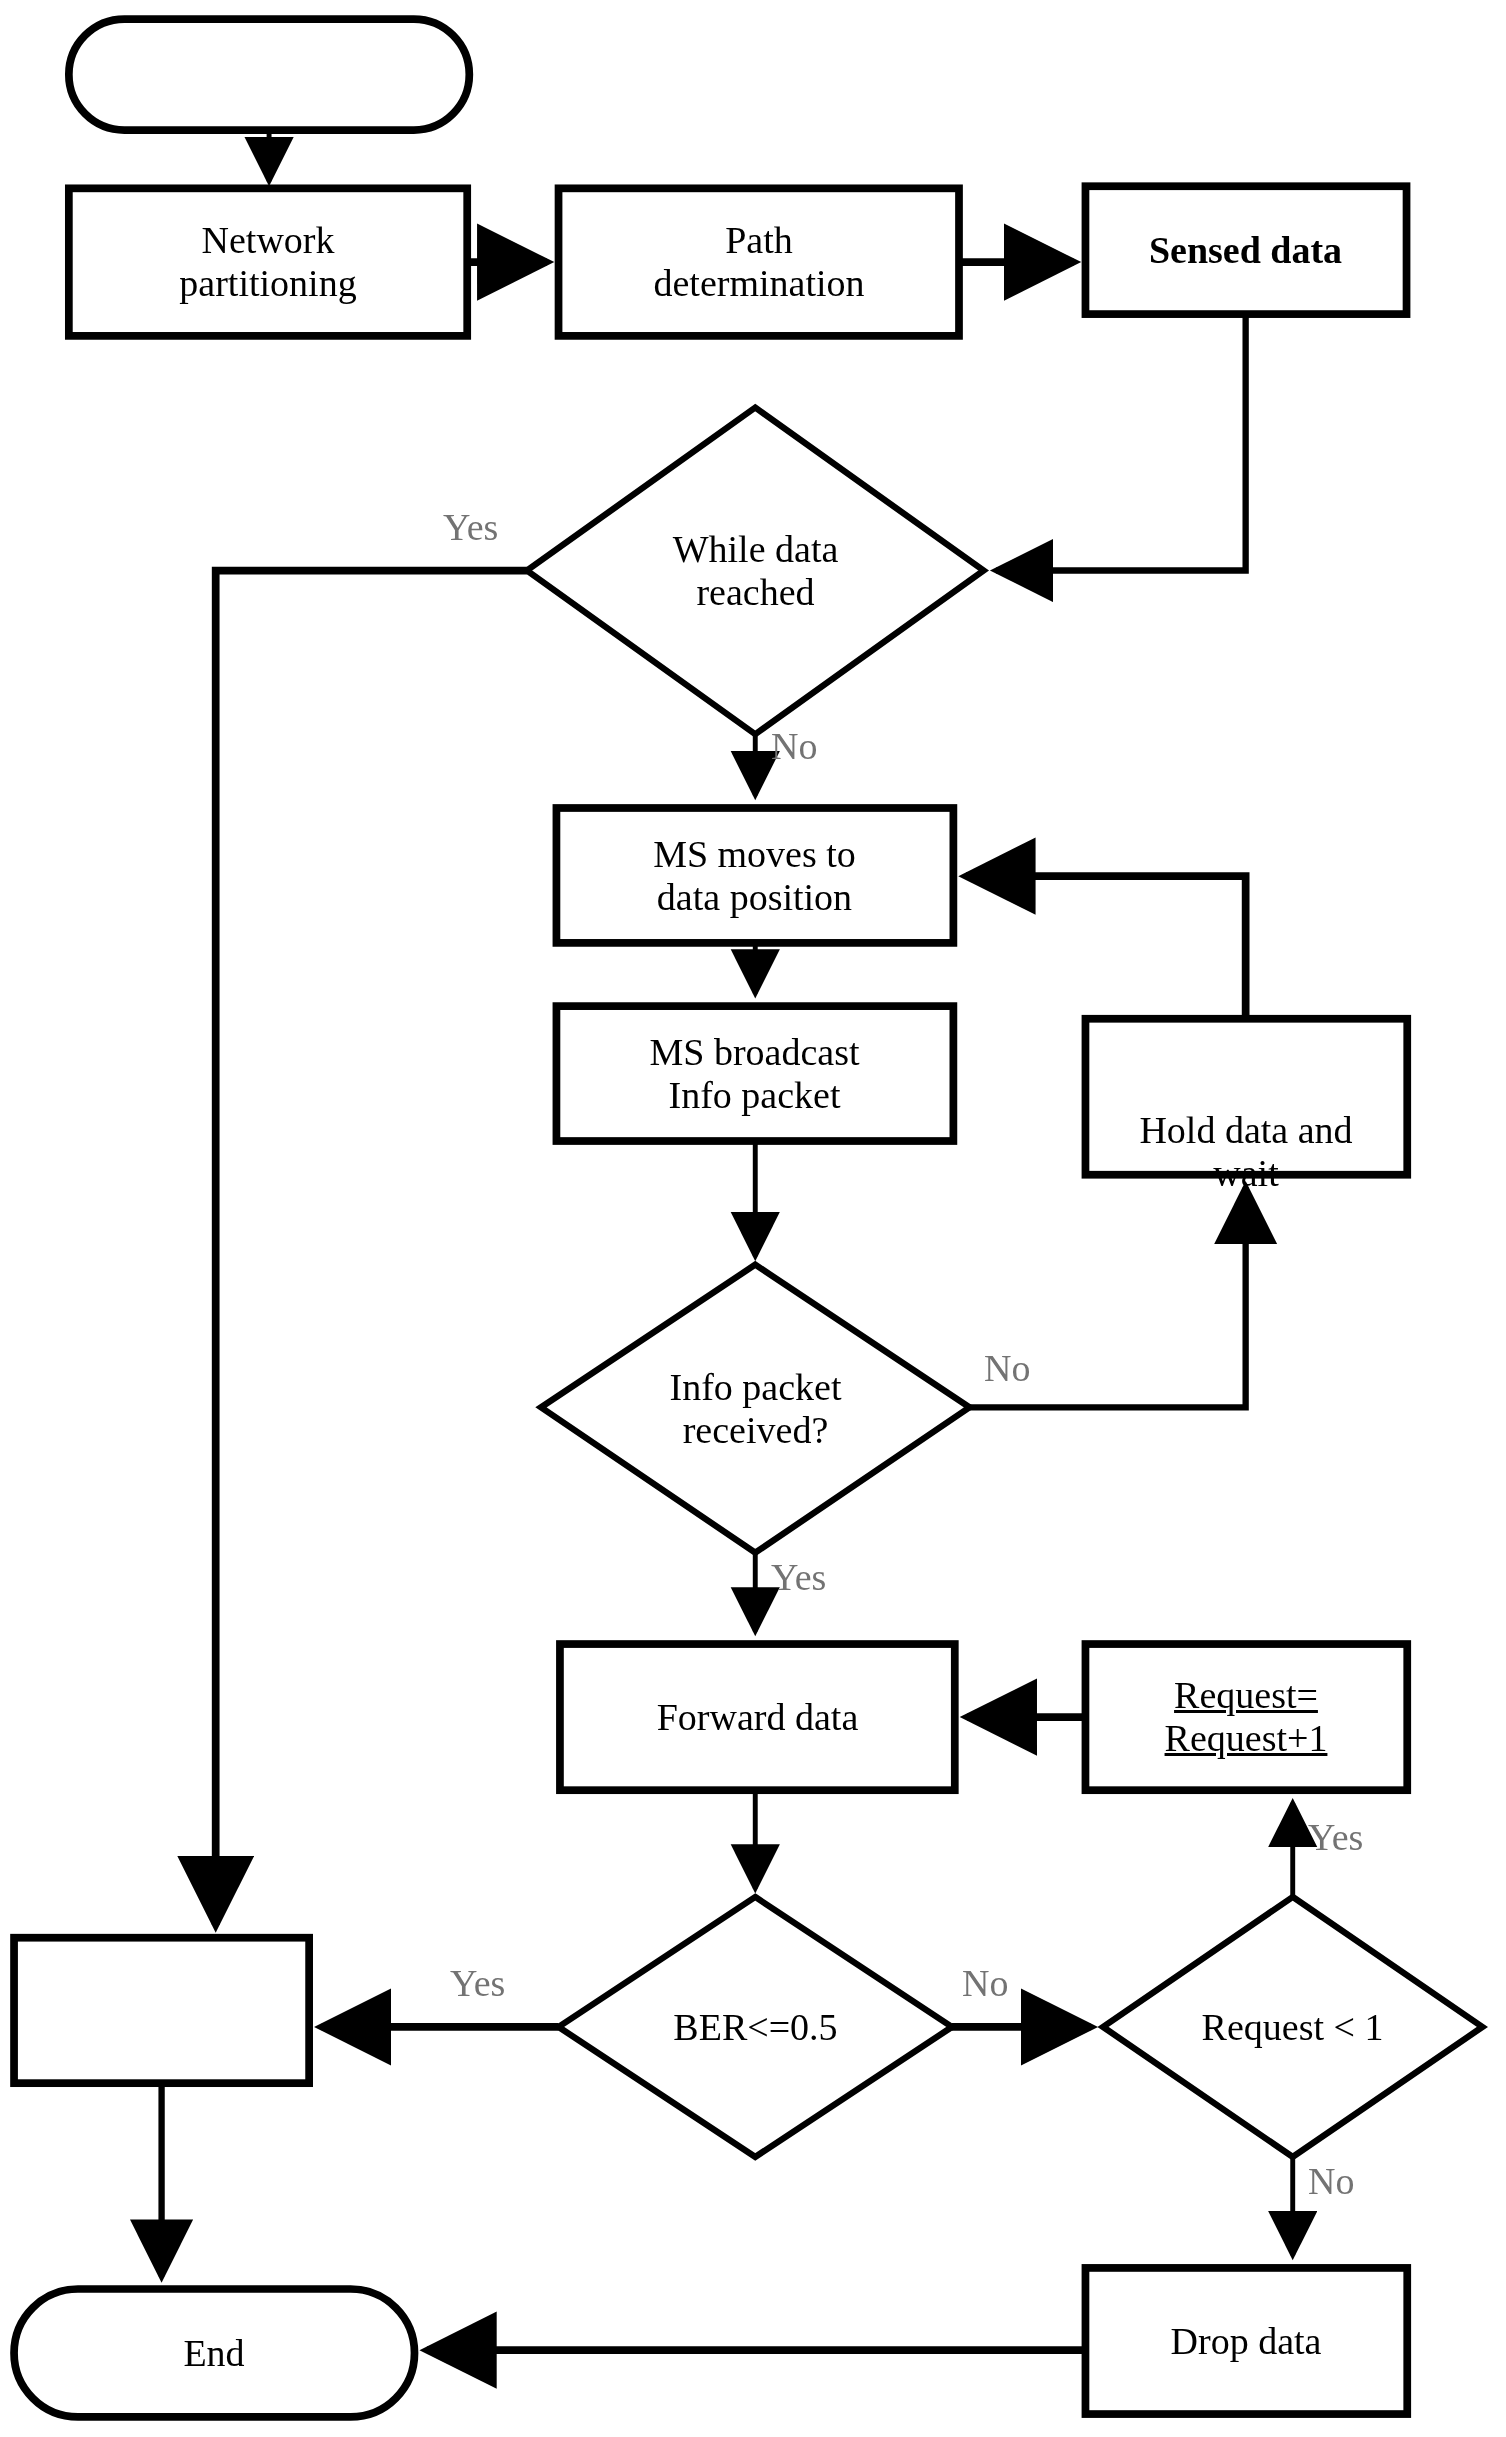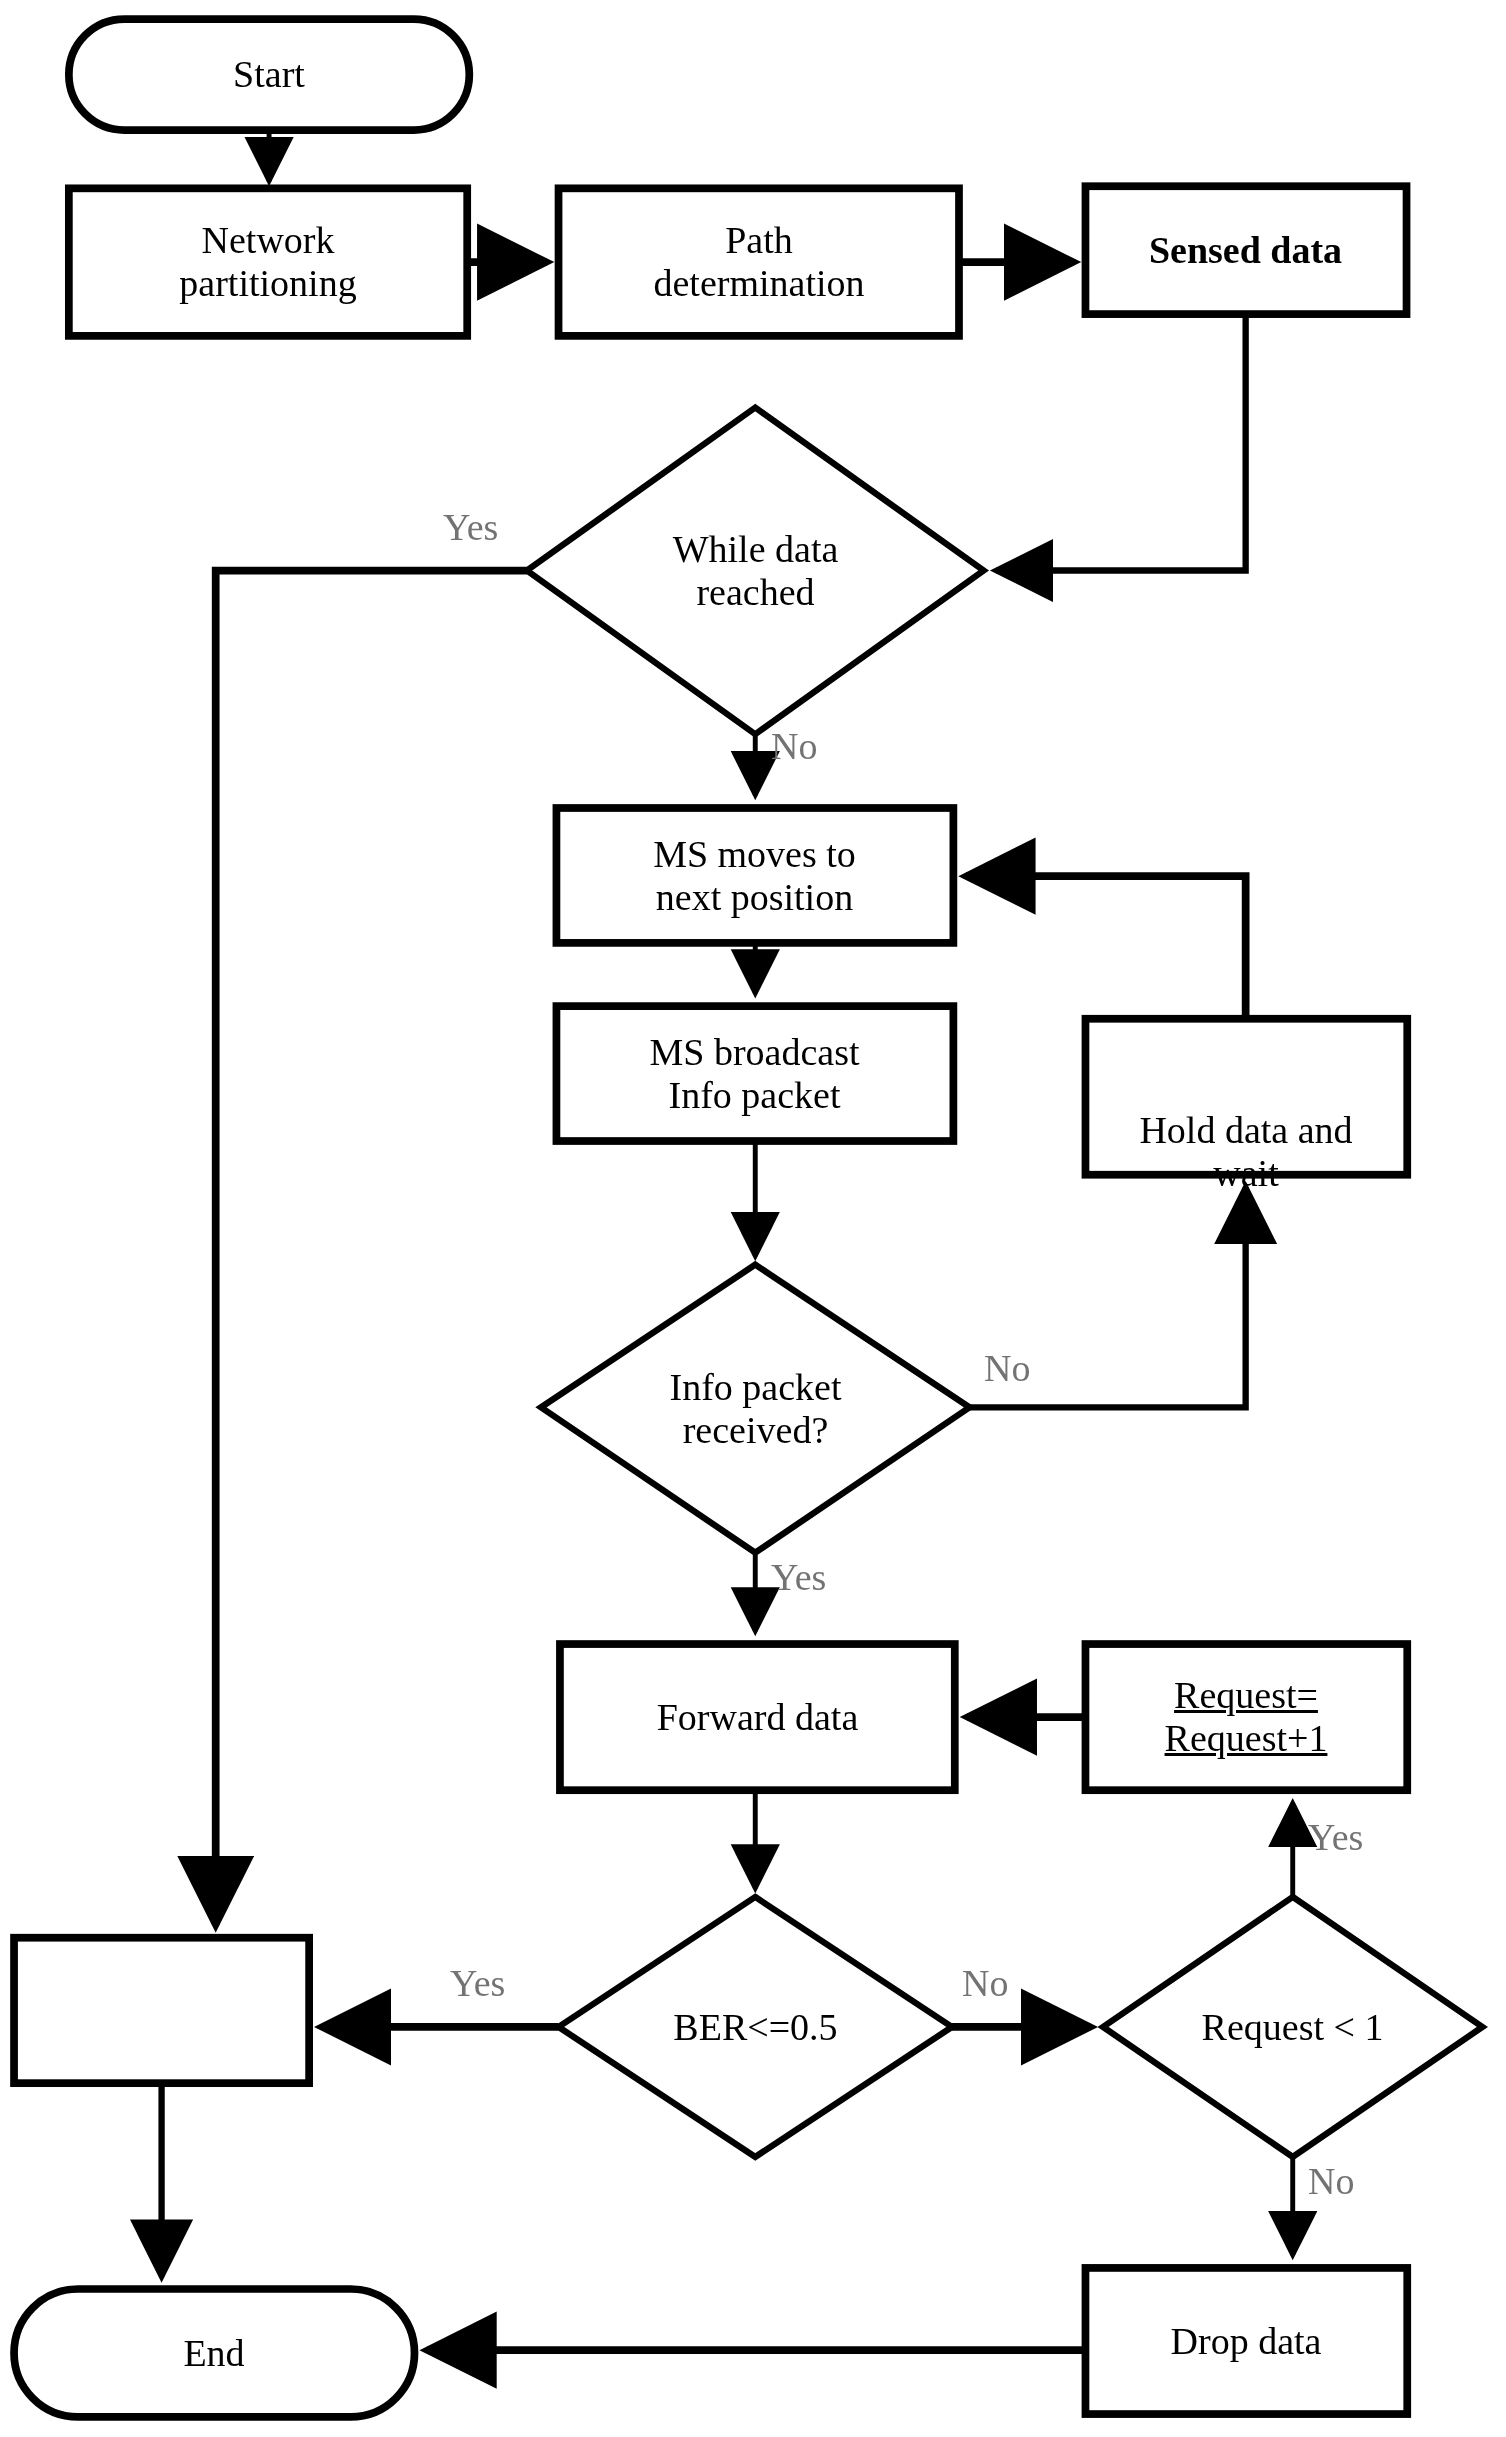--- a/index.html
+++ b/index.html
@@ -112,35 +112,34 @@
 
       <path d="M1840,3070 L1840,3210" stroke-width="7" marker-end="url(#arrow)"></path>
 
       <path d="M230,2965 L230,3240" stroke-width="9" marker-end="url(#arrow)"></path>
 
       <path d="M1545,3345 L608,3345" stroke-width="11" marker-end="url(#arrow)"></path>
 
     </g>
   </svg>
 
-  <div class="node-label" style="left:69px;top:19px;width:400px;height:111px;">Start</div>
 
   <div class="node-label" style="left:69px;top:188px;width:398px;height:148px;">Network
 partitioning</div>
 
   <div class="node-label" style="left:559px;top:188px;width:400px;height:148px;">Path
 determination</div>
 
   <div class="node-label" style="left:1085px;top:186px;width:321px;height:128px;font-weight:bold;">Sensed data</div>
 
   <div class="node-label" style="left:580px;top:492px;width:351px;height:158px;">While data
 reached</div>
 
   <div class="node-label" style="left:556px;top:808px;width:397px;height:135px;">MS moves to
-next position</div>
+data position</div>
 
   <div class="node-label" style="left:556px;top:1006px;width:397px;height:135px;">MS broadcast
 Info packet</div>
 
   <div class="node-label" style="left:1085px;top:1074px;width:322px;height:156px;">Hold data and
 wait</div>
 
   <div class="node-label" style="left:580px;top:1330px;width:351px;height:158px;">Info packet
 received?</div>
 

